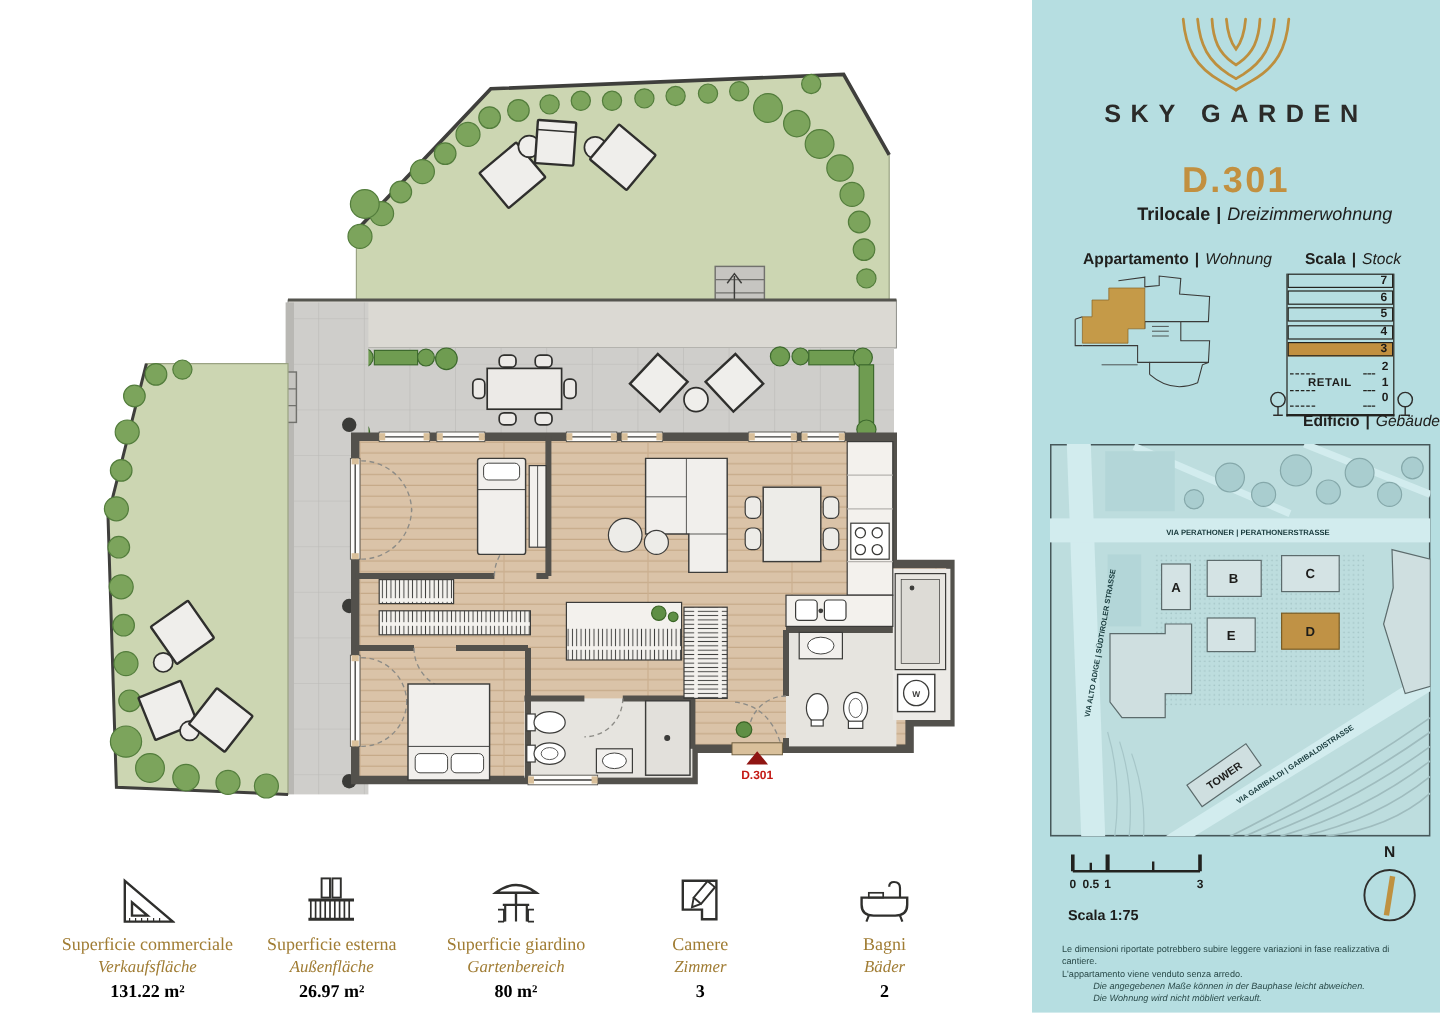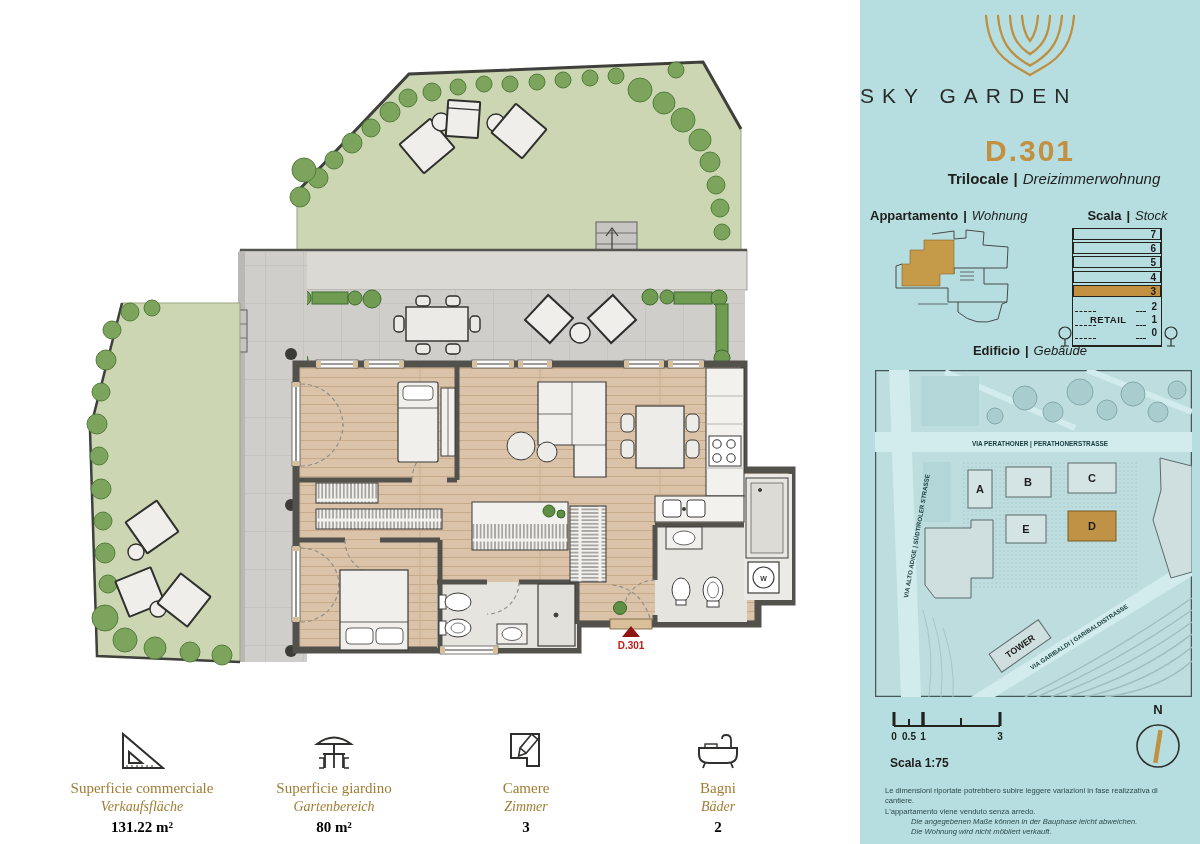--- a/index.html
+++ b/index.html
@@ -3,32 +3,32 @@
 <meta charset="utf-8">
 <style>
   html,body{margin:0;padding:0;}
   body{width:1200px;height:844px;position:relative;overflow:hidden;background:#fff;
        font-family:"Liberation Sans",sans-serif;color:#20201e;}
   .left{position:absolute;left:0;top:0;width:860px;height:844px;background:#ffffff;}
   .panel{position:absolute;left:860px;top:0;width:340px;height:844px;background:#b6dee1;}
 
   
   .logo{position:absolute;left:120px;top:14px;width:100px;height:64px;}
-  .brand-name{position:absolute;left:0;top:84px;width:340px;
-      font-size:21px;font-weight:400;letter-spacing:8px;color:#2b2b29;}
+  .brand-name{position:absolute;left:0;top:84px;width:340px;text-align:center;
+      font-size:21px;font-weight:700;letter-spacing:8px;color:#2b2b29;}
   .unit-code{position:absolute;left:0;top:134px;width:340px;text-align:center;
       font-size:30px;font-weight:700;letter-spacing:2px;color:#c29040;}
   .unit-type{position:absolute;left:0;top:170px;width:340px;text-align:center;font-size:15px;color:#20201e;padding-left:24px;}
   .unit-type i{font-style:italic;}
   .pipe{padding:0 5px;font-weight:700;}
   .hdr{position:absolute;font-size:13px;color:#20201e;}
   .hdr b{font-weight:700;} .hdr i{font-style:italic;}
-  .hdr-apartment{left:10px;top:208px;width:190px;text-align:left;}
+  .hdr-apartment{left:10px;top:208px;width:190px;text-align:right;}
   .hdr-floor{left:205px;top:208px;width:125px;text-align:center;}
-  .hdr-building{left:0px;top:343px;width:340px;text-align:center;}
+  .hdr-building{left:0px;top:343px;width:340px;text-align:right;}
   .minimap{position:absolute;left:28px;top:224px;width:168px;height:114px;}
 
   
   .stack{position:absolute;left:212px;top:228px;width:90px;height:119px;
       border-left:1.6px solid #23231f;border-right:1.6px solid #23231f;border-bottom:2px solid #23231f;box-sizing:border-box;}
   .srow{height:10px;border:1.3px solid #23231f;margin-bottom:2.2px;position:relative;background:transparent;}
   .srow.gold{background:#c29040;}
   .sn{position:absolute;right:4px;top:50%;transform:translateY(-50%);font-size:10px;font-weight:700;color:#1d1d1b;}
   .slower{position:relative;height:40px;}
   .lrow{height:13.3px;position:relative;}
@@ -425,20 +425,33 @@
     <span class="icon">
       <svg width="46" height="42" viewBox="0 0 46 42" fill="none" stroke="#2f2f2d" stroke-width="2">
         <path d="M4,4 L4,38 L44,38 Z"></path>
             <path d="M10,22 L10,33 L23,33 Z"></path>
         <path d="M8,38 v-3 M13,38 v-3 M18,38 v-3 M23,38 v-3 M28,38 v-3 M33,38 v-3" stroke-width="1"></path>
       </svg>
     </span>
     <span class="l1">Superficie commerciale</span>
     <span class="l2">Verkaufsfläche</span>
     <span class="val">131.22 m²</span>
+  </div>
+  <div class="stat">
+    <span class="icon">
+      <svg width="46" height="42" viewBox="0 0 46 42" fill="none" stroke="#2f2f2d" stroke-width="2">
+        <rect x="15" y="2" width="7" height="16" stroke-width="1.6"></rect>
+            <rect x="24" y="2" width="7" height="16" stroke-width="1.6"></rect>
+        <path d="M4,20 H42 M4,36 H42" stroke-width="2.4"></path>
+        <path d="M6,20 V36 M10,20 V36 M14,20 V36 M18,20 V36 M22,20 V36 M26,20 V36 M30,20 V36 M34,20 V36 M38,20 V36" stroke-width="1.4"></path>
+      </svg>
+    </span>
+    <span class="l1">Superficie esterna</span>
+    <span class="l2">Außenfläche</span>
+    <span class="val">26.97 m²</span>
   </div>
   <div class="stat">
     <span class="icon">
       <svg width="46" height="42" viewBox="0 0 46 42" fill="none" stroke="#2f2f2d" stroke-width="2">
         <path d="M6,14 Q23,1 40,14 Z"></path>
             <path d="M23,14 V24"></path>
         <path d="M12,24 H34 M23,24 V38 M14,24 V38 M32,24 V38" stroke-width="1.8"></path>
         <path d="M8,28 h5 v10 M8,38 h5 M38,28 h-5 v10 M38,38 h-5" stroke-width="1.6"></path>
       </svg>
     </span>

